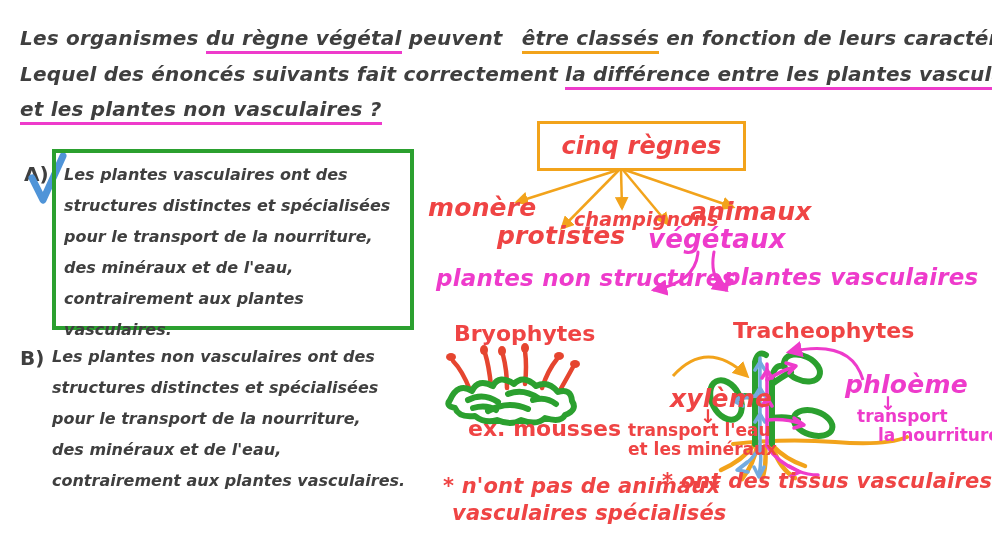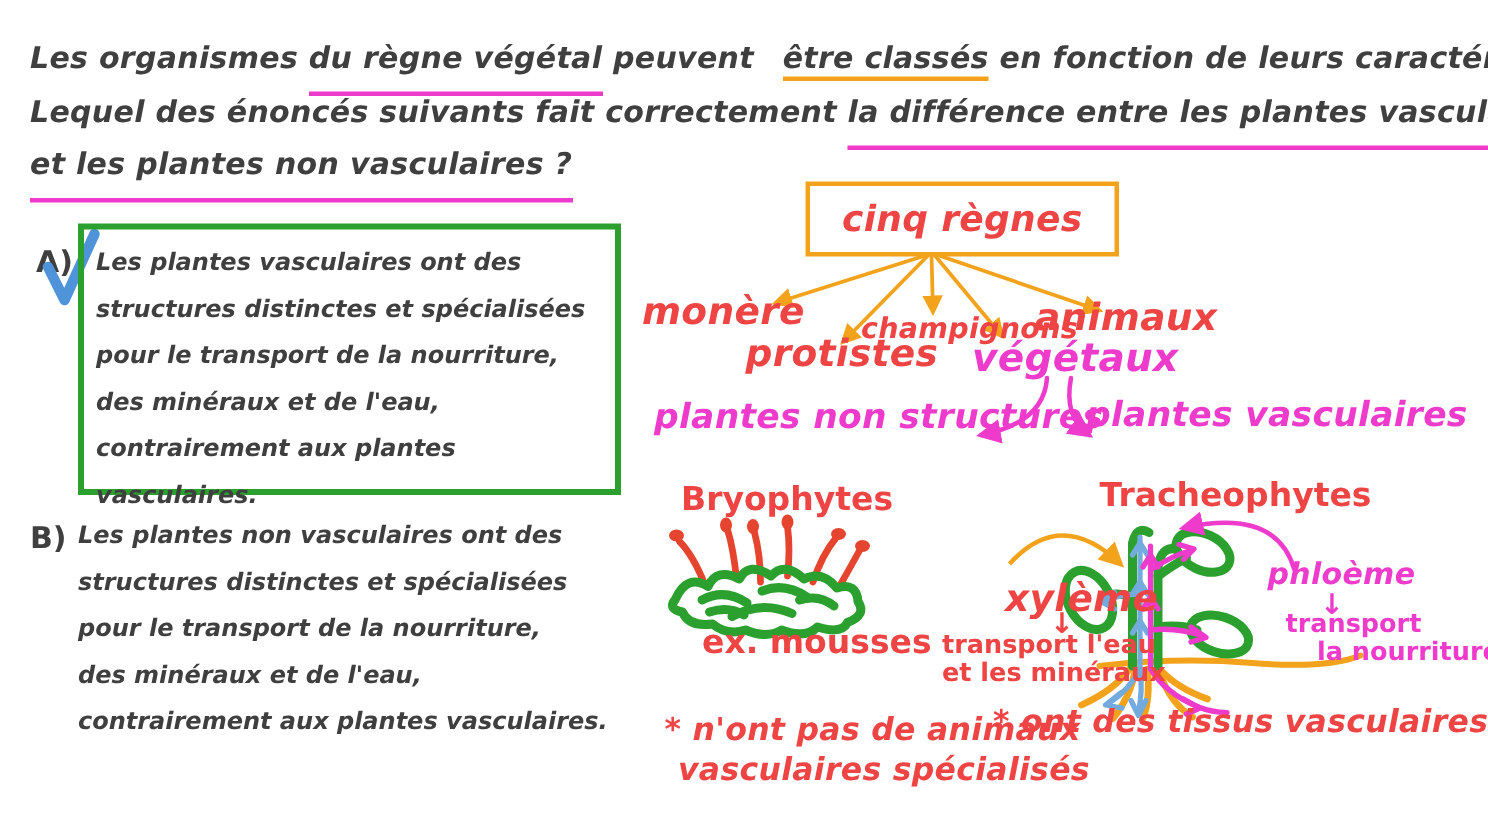--- a/index.html
+++ b/index.html
@@ -8,21 +8,21 @@
     overflow:hidden; font-family:"DejaVu Sans", sans-serif; color:#3f3f3f;
   }
   .abs { position:absolute; white-space:nowrap; }
   .hand { font-style:italic; font-weight:600; letter-spacing:0.2px; }
   .print { font-style:normal; font-weight:700; }
   .q { font-size:20px; }
   .opt { font-size:16px; line-height:31px; font-style:italic; font-weight:700; }
   .c-ink    { color:#3f3f3f; }
   .c-orange { color:#ef4444; }
   .c-pink   { color:#EE3BCB; }
-  .ul-pink   { border-bottom:3px solid #EE3BCB; padding-bottom:11px; }
+  .ul-pink   { border-bottom:3px solid #EE3BCB; padding-bottom:1px; }
   .ul-orange { border-bottom:3px solid #F2A31B; padding-bottom:1px;margin-left:12px; }
   #optionA-box {
     position:absolute; left:52px; top:149px; width:338px; height:161px;
     border:4px solid #2BA02F; padding:6px 8px;
   }
   .optlabel { font-size:20px; font-weight:700; }
   svg { position:absolute; overflow:visible; }
 </style>
 </head>
 <body>
@@ -181,20 +181,20 @@
 
     <path d="M18,40 Q52,2 92,40" stroke="#F2A31B" stroke-width="3" fill="none" marker-end="url(#ah-o)"></path>
     <path d="M208,44 Q196,2 134,16" stroke="#EE3BCB" stroke-width="3" fill="none" marker-end="url(#ah-p)"></path>
   </svg>
 
   <div class="abs hand c-orange" style="left:670px; top:384px; font-size:25px;">xylème</div>
   <div class="abs c-orange" style="left:700px; top:405px; font-size:19px; font-weight:700;">↓</div>
   <div class="abs print c-orange" style="left:628px; top:420px; font-size:17px; font-weight:600;">transport l'eau</div>
   <div class="abs print c-orange" style="left:628px; top:439px; font-size:17px; font-weight:600;">et les minéraux</div>
 
-  <div class="abs hand c-pink" style="left:845px; top:370px; font-size:20px;">phloème</div>
+  <div class="abs hand c-pink" style="left:845px; top:370px; font-size:25px;">phloème</div>
   <div class="abs c-pink" style="left:880px; top:392px; font-size:19px; font-weight:700;">↓</div>
   <div class="abs print c-pink" style="left:857px; top:406px; font-size:17px; font-weight:600;">transport</div>
   <div class="abs print c-pink" style="left:878px; top:425px; font-size:17px; font-weight:600;">la nourriture</div>
 
   <div class="abs hand c-orange" style="left:662px; top:469px; font-size:21px;">* ont des tissus vasculaires</div>
 
 </div>
 
 </body></html>

